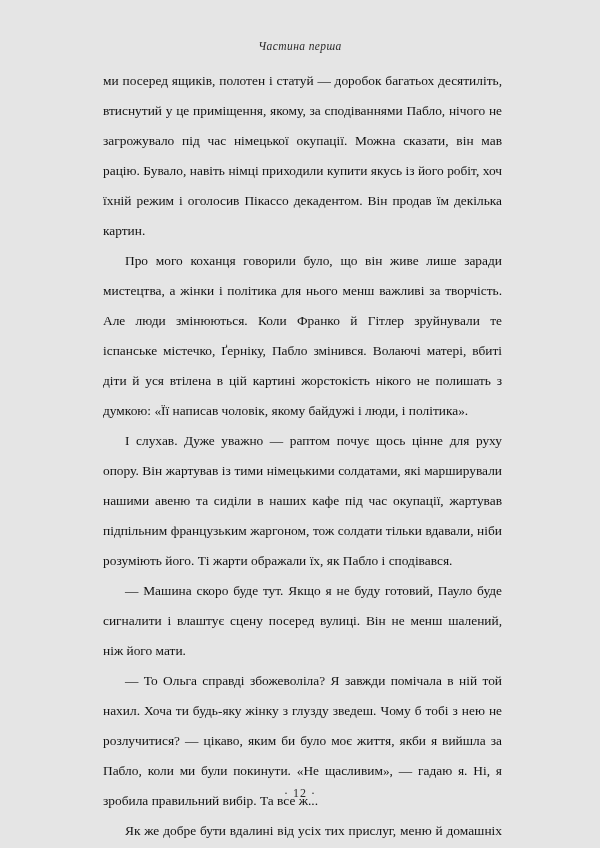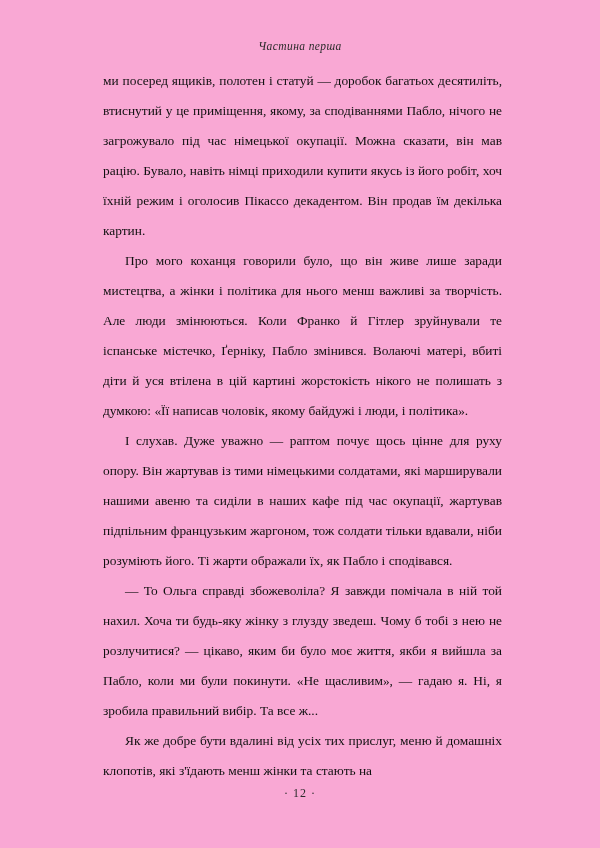--- a/index.html
+++ b/index.html
@@ -14,21 +14,21 @@
     overflow: hidden;
     font-family: "Liberation Serif", "DejaVu Serif", serif;
     color: #1a1a1a;
   }
   .page {
     position: relative;
     width: 600px;
     height: 848px;
     box-sizing: border-box;
     padding: 0;
-    background: #f9a8d4;
+    background: #e5e5e5;
   }
   .running-head {
     position: absolute;
     top: 40px;
     left: 0;
     width: 600px;
     text-align: center;
     font-size: 11.5px;
     font-style: italic;
     letter-spacing: 0.4px;
@@ -68,19 +68,20 @@
 <body>
 
 <div class="page">
 
   <div class="running-head">Частина перша</div>
 
   <div class="body-text">
     <p class="first">ми посеред ящиків, полотен і статуй — доробок багатьох десятиліть, втиснутий у це приміщення, якому, за сподіваннями Пабло, нічого не загрожувало під час німецької окупації. Можна сказати, він мав рацію. Бувало, навіть німці приходили купити якусь із його робіт, хоч їхній режим і оголосив Пікассо декадентом. Він продав їм декілька картин.</p>
     <p>Про мого коханця говорили було, що він живе лише заради мистецтва, а жінки і політика для нього менш важливі за творчість. Але люди змінюються. Коли Франко й Гітлер зруйнували те іспанське містечко, Ґерніку, Пабло змінився. Волаючі матері, вбиті діти й уся втілена в цій картині жорстокість нікого не полишать з думкою: «Її написав чоловік, якому байдужі і люди, і політика».</p>
     <p>І слухав. Дуже уважно — раптом почує щось цінне для руху опору. Він жартував із тими німецькими солдатами, які марширували нашими авеню та сиділи в наших кафе під час окупації, жартував підпільним французьким жаргоном, тож солдати тільки вдавали, ніби розуміють його. Ті жарти ображали їх, як Пабло і сподівався.</p>
+    <p>— Машина скоро буде тут. Якщо я не буду готовий, Пауло буде сигналити і влаштує сцену посеред вулиці. Він не менш шалений, ніж його мати.</p>
     <p>— То Ольга справді збожеволіла? Я завжди помічала в ній той нахил. Хоча ти будь-яку жінку з глузду зведеш. Чому б тобі з нею не розлучитися? — цікаво, яким би було моє життя, якби я вийшла за Пабло, коли ми були покинути. «Не щасливим», — гадаю я. Ні, я зробила правильний вибір. Та все ж...</p>
     <p>Як же добре бути вдалині від усіх тих прислуг, меню й домашніх клопотів, які з'їдають менш жінки та стають на</p>
   </div>
 
   <div class="folio">· 12 ·</div>
 
 </div>
 
 </body></html>

